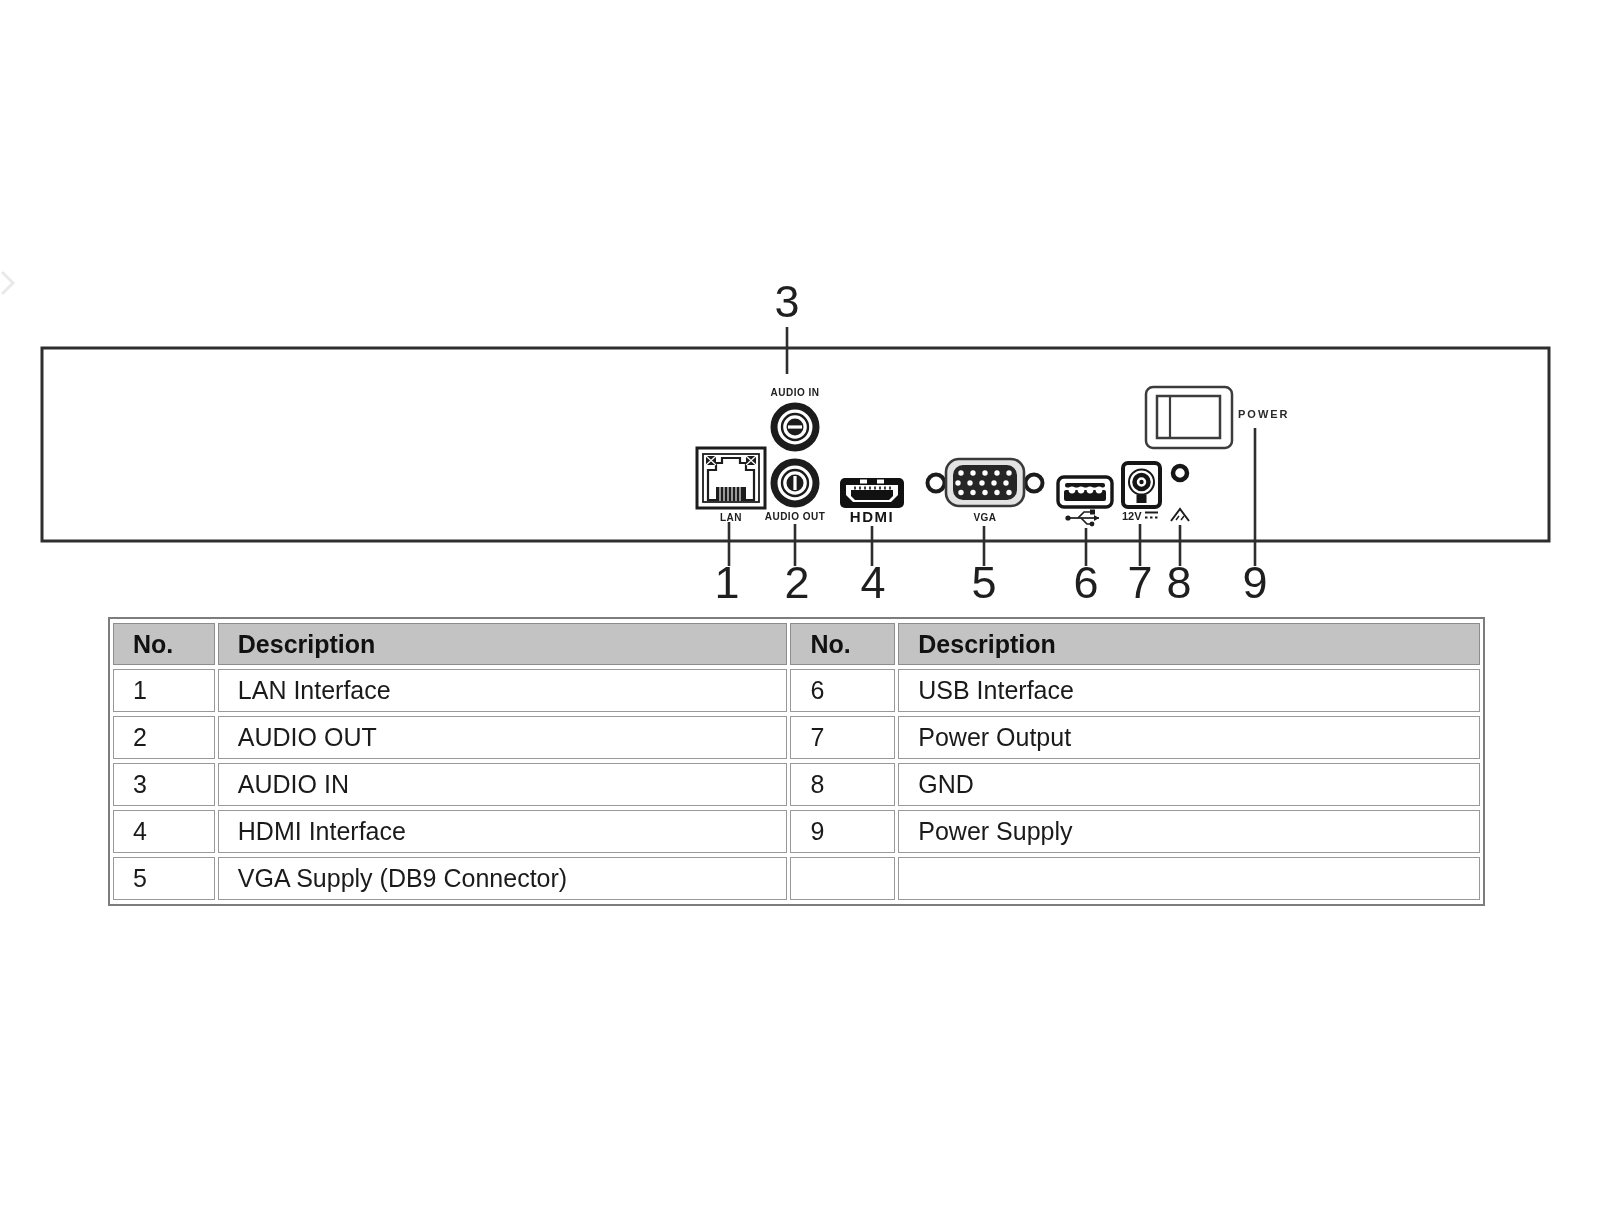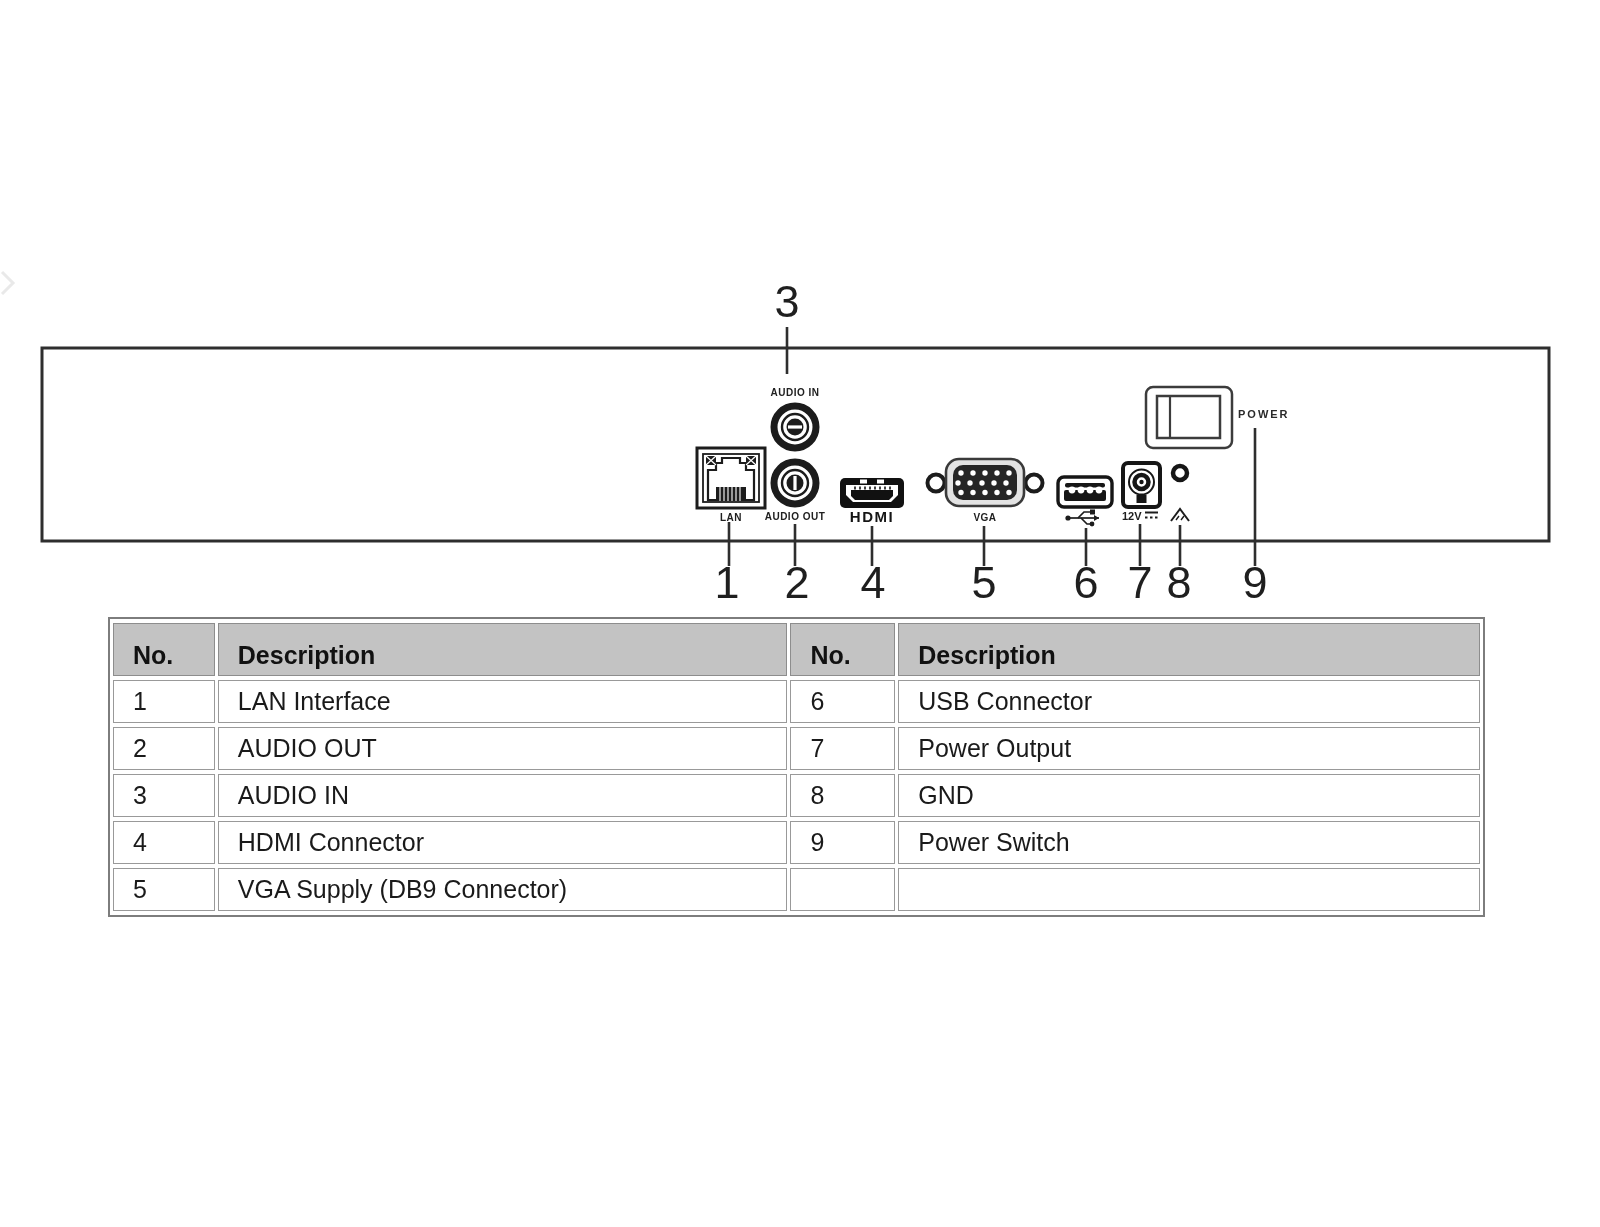--- a/index.html
+++ b/index.html
@@ -17,21 +17,21 @@
   .v12-label{font-family:"Liberation Sans",sans-serif;font-size:11px;font-weight:bold;fill:#202020;}
 
   
   #legend-wrap{position:absolute;left:108px;top:617px;width:1377px;}
   table.legend{
     width:1377px;table-layout:fixed;border-collapse:separate;border-spacing:3px 4px;
     border:2px solid #7d7d7d;background:#ffffff;
   }
   table.legend th{
     background:#c3c3c3;border:1px solid #8d8d8d;height:40px;
-    font-size:25px;font-weight:bold;text-align:left;padding:11px 0 0 19px;color:#111;
+    font-size:25px;font-weight:bold;text-align:left;padding:0 0 0 19px;color:#111;
   }
   table.legend td{
     background:#ffffff;border:1px solid #999999;height:41px;
     font-size:25px;font-weight:normal;text-align:left;padding:0 0 0 19px;color:#1a1a1a;
     white-space:nowrap;overflow:hidden;
   }
 </style>
 </head>
 <body>
 
@@ -188,39 +188,39 @@
           <tr>
         <th>No.</th>
         <th>Description</th>
         <th>No.</th>
         <th>Description</th>
       </tr>
       <tr>
         <td>1</td>
         <td>LAN Interface</td>
         <td>6</td>
-        <td>USB Connector</td>
+        <td>USB Interface</td>
       </tr>
       <tr>
         <td>2</td>
         <td>AUDIO OUT</td>
         <td>7</td>
         <td>Power Output</td>
       </tr>
       <tr>
         <td>3</td>
         <td>AUDIO IN</td>
         <td>8</td>
         <td>GND</td>
       </tr>
       <tr>
         <td>4</td>
-        <td>HDMI Connector</td>
+        <td>HDMI Interface</td>
         <td>9</td>
-        <td>Power Switch</td>
+        <td>Power Supply</td>
       </tr>
       <tr>
         <td>5</td>
         <td>VGA Supply (DB9 Connector)</td>
         <td></td>
         <td></td>
       </tr>
     </tbody>
       </table>
   </div>

